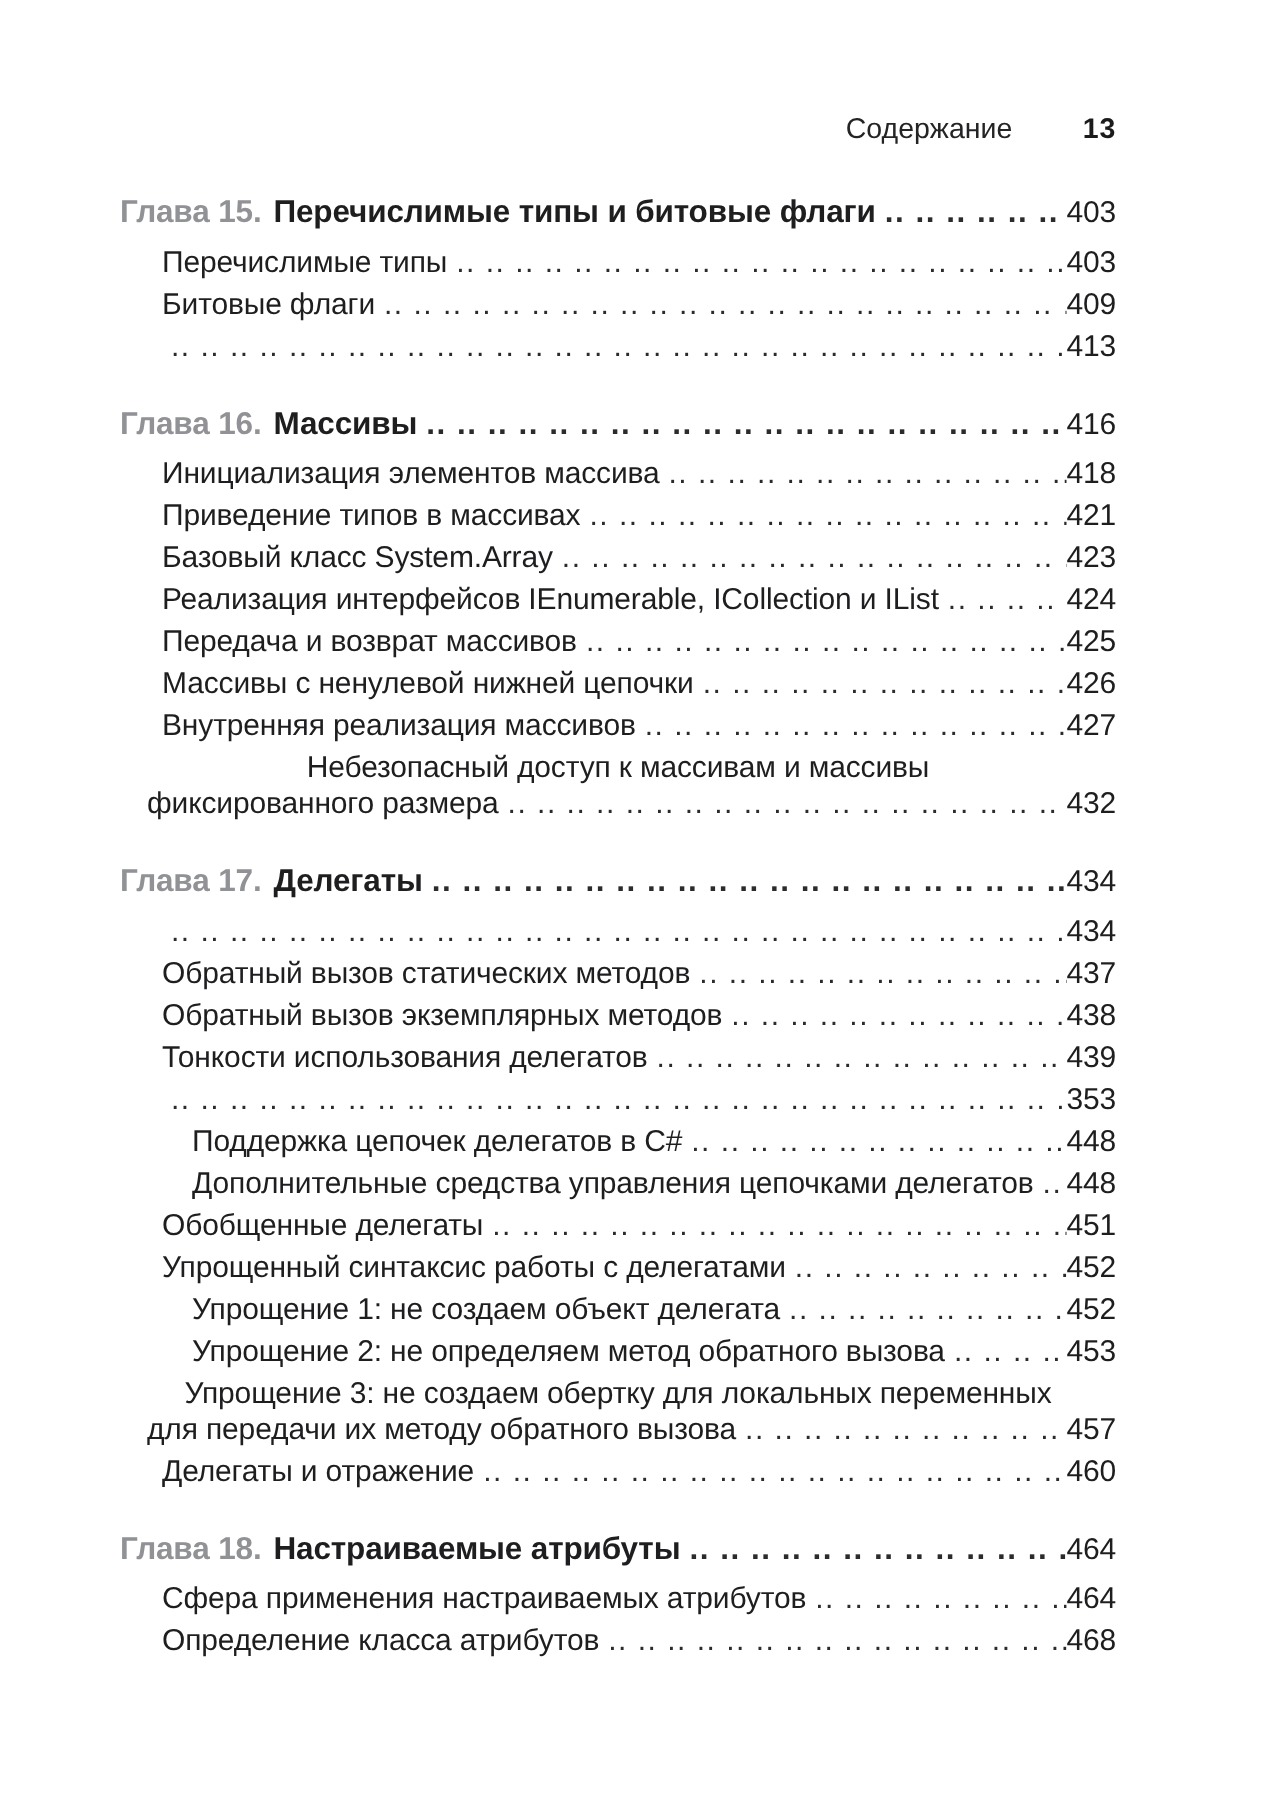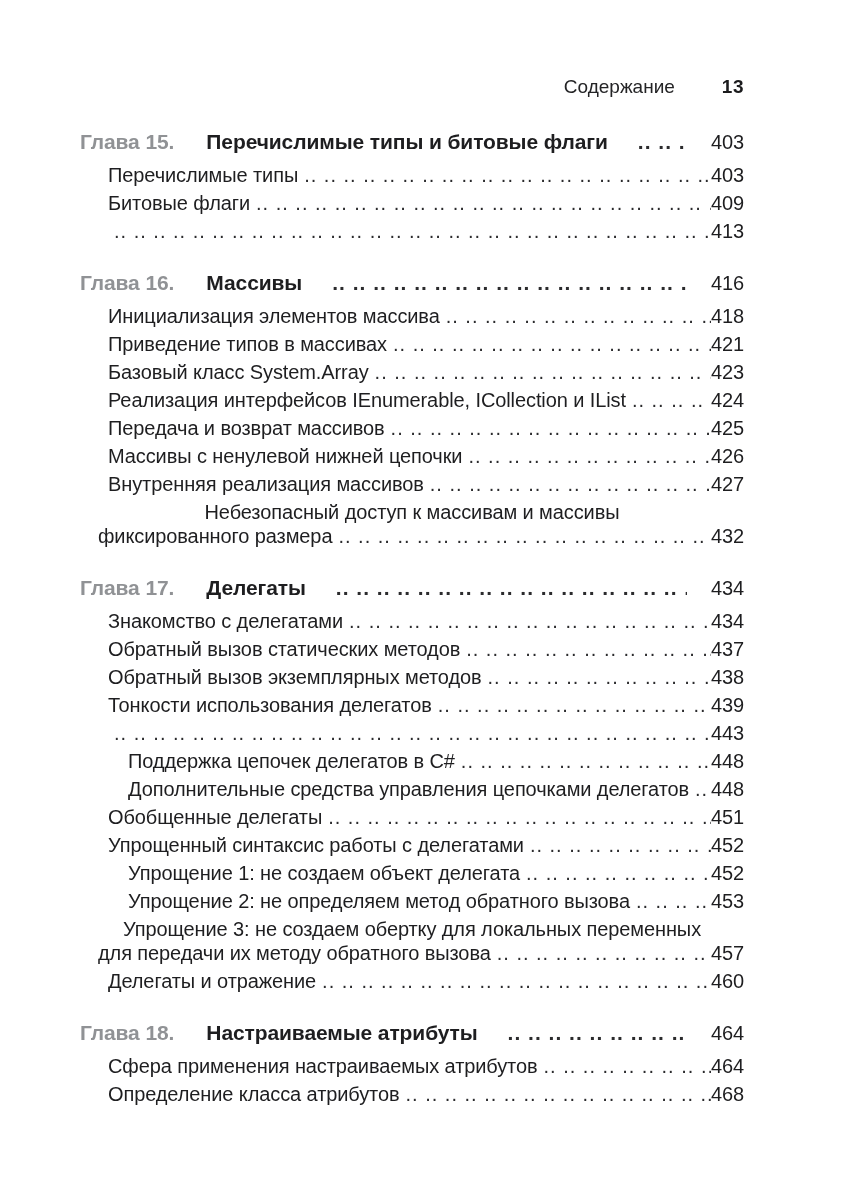--- a/index.html
+++ b/index.html
@@ -61,21 +61,20 @@
   }
   
   .chapter { margin-top: 22px; }
   .chapter.first { margin-top: 28px; }
   .chapter-heading {
     font-size: 21px;
     font-weight: bold;
     line-height: 32px;
     margin-bottom: 3px;
     letter-spacing: -0.1px;
-    gap: 24px;
   }
   .chapter-heading .chapter-label {
     color: #909295;
     margin-right: 8px;
   }
   .chapter-heading .pg {
     font-weight: normal;
     font-size: 20px;
   }
   
@@ -174,42 +173,41 @@
         </div>
       </div>
       <div class="chapter">
         <div class="row chapter-heading">
           <span class="txt chapter-label">Глава 17.</span>
           <span class="txt chapter-title">Делегаты</span>
           <span class="leader"></span>
           <span class="pg">434</span>
         </div>
         <div class="row entry lvl1">
-          <span class="txt">Знакомство с делегатами</span>
           <span class="leader"></span>
           <span class="pg">434</span>
         </div>
         <div class="row entry lvl1">
           <span class="txt">Обратный вызов статических методов</span>
           <span class="leader"></span>
           <span class="pg">437</span>
         </div>
         <div class="row entry lvl1">
           <span class="txt">Обратный вызов экземплярных методов</span>
           <span class="leader"></span>
           <span class="pg">438</span>
         </div>
         <div class="row entry lvl1">
           <span class="txt">Тонкости использования делегатов</span>
           <span class="leader"></span>
           <span class="pg">439</span>
         </div>
         <div class="row entry lvl1">
           <span class="leader"></span>
-          <span class="pg">443</span>
+          <span class="pg">353</span>
         </div>
         <div class="row entry lvl2">
           <span class="txt">Поддержка цепочек делегатов в C#</span>
           <span class="leader"></span>
           <span class="pg">448</span>
         </div>
         <div class="row entry lvl2">
           <span class="txt">Дополнительные средства управления цепочками делегатов</span>
           <span class="leader"></span>
           <span class="pg">448</span>

